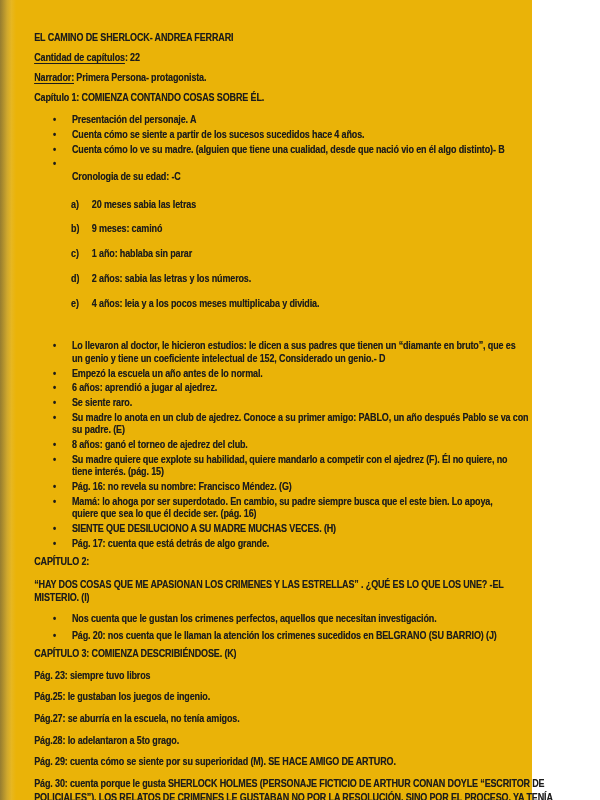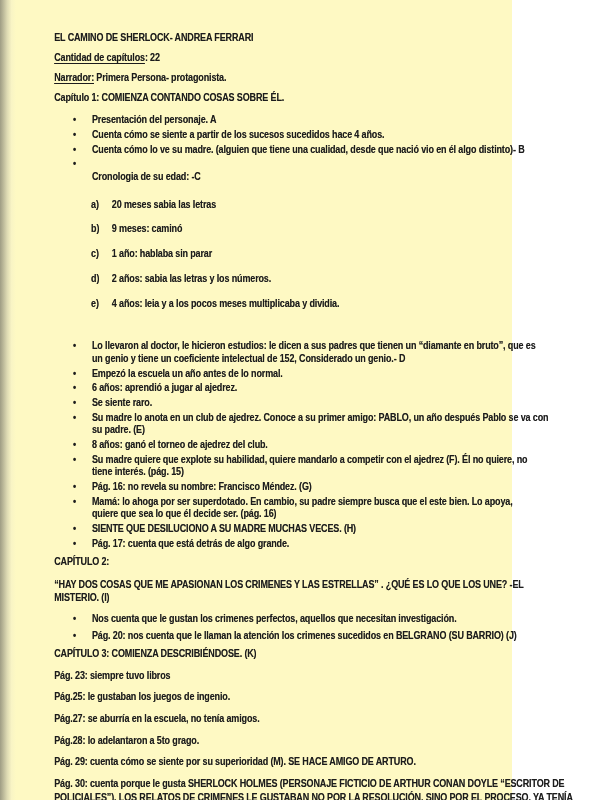--- a/index.html
+++ b/index.html
@@ -2,21 +2,21 @@
 <html><head>
 <meta charset="utf-8">
 <style>
   html, body { margin: 0; padding: 0; }
   body {
     width: 600px; height: 800px;
     background: #ffffff;
     overflow: hidden;
     font-family: "Liberation Sans", sans-serif;
   }
-  .sheet { position: relative; width: 492px; height: 800px; background: #fef9c3; padding-left: 20px; }
+  .sheet { position: relative; width: 532px; height: 800px; background: #eab308; }
   .wrap {
     box-sizing: border-box;
     width: 660px;
     padding: 30px 20px 0 38px;
     transform: scaleX(0.9);
     transform-origin: 0 0;
     color: #1c1c1c;
     font-weight: bold;
     font-size: 10px;
     letter-spacing: -0.15px;

